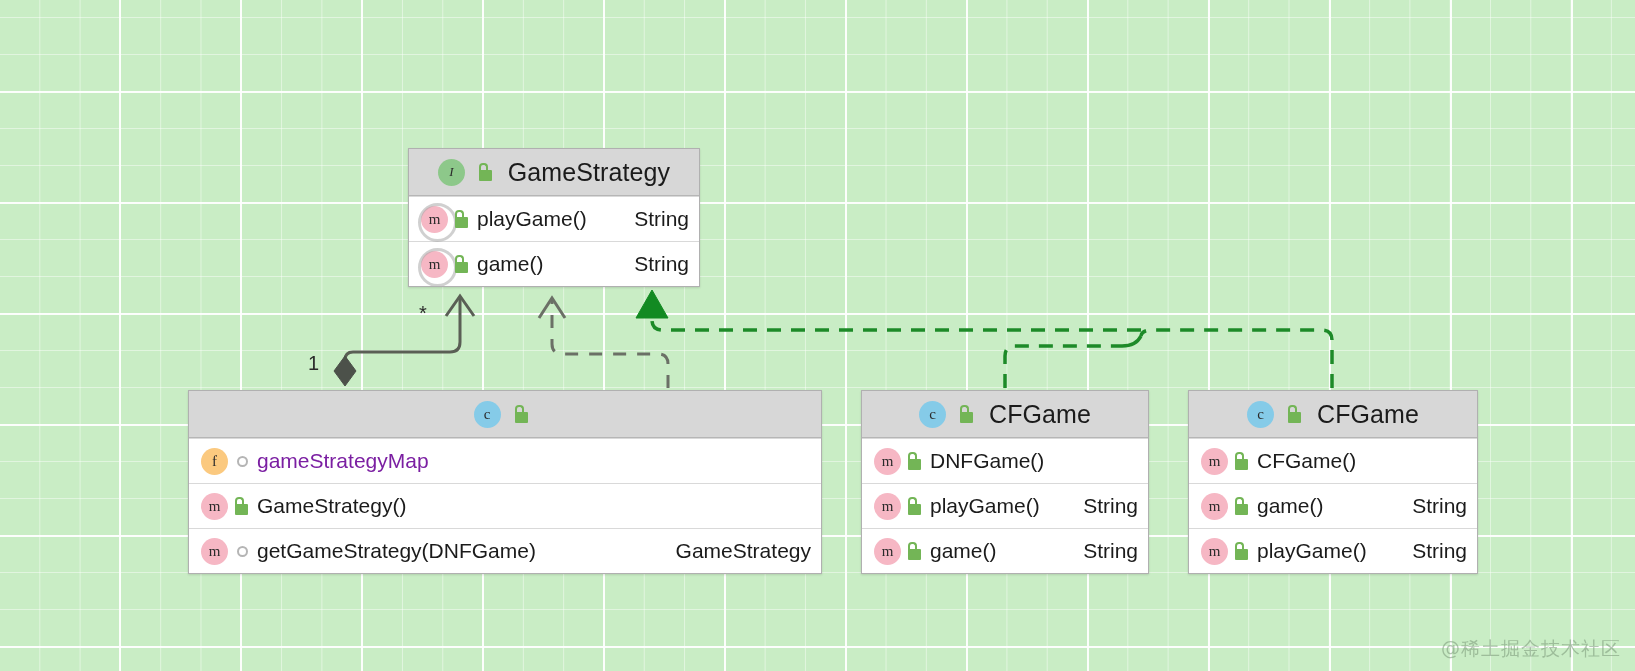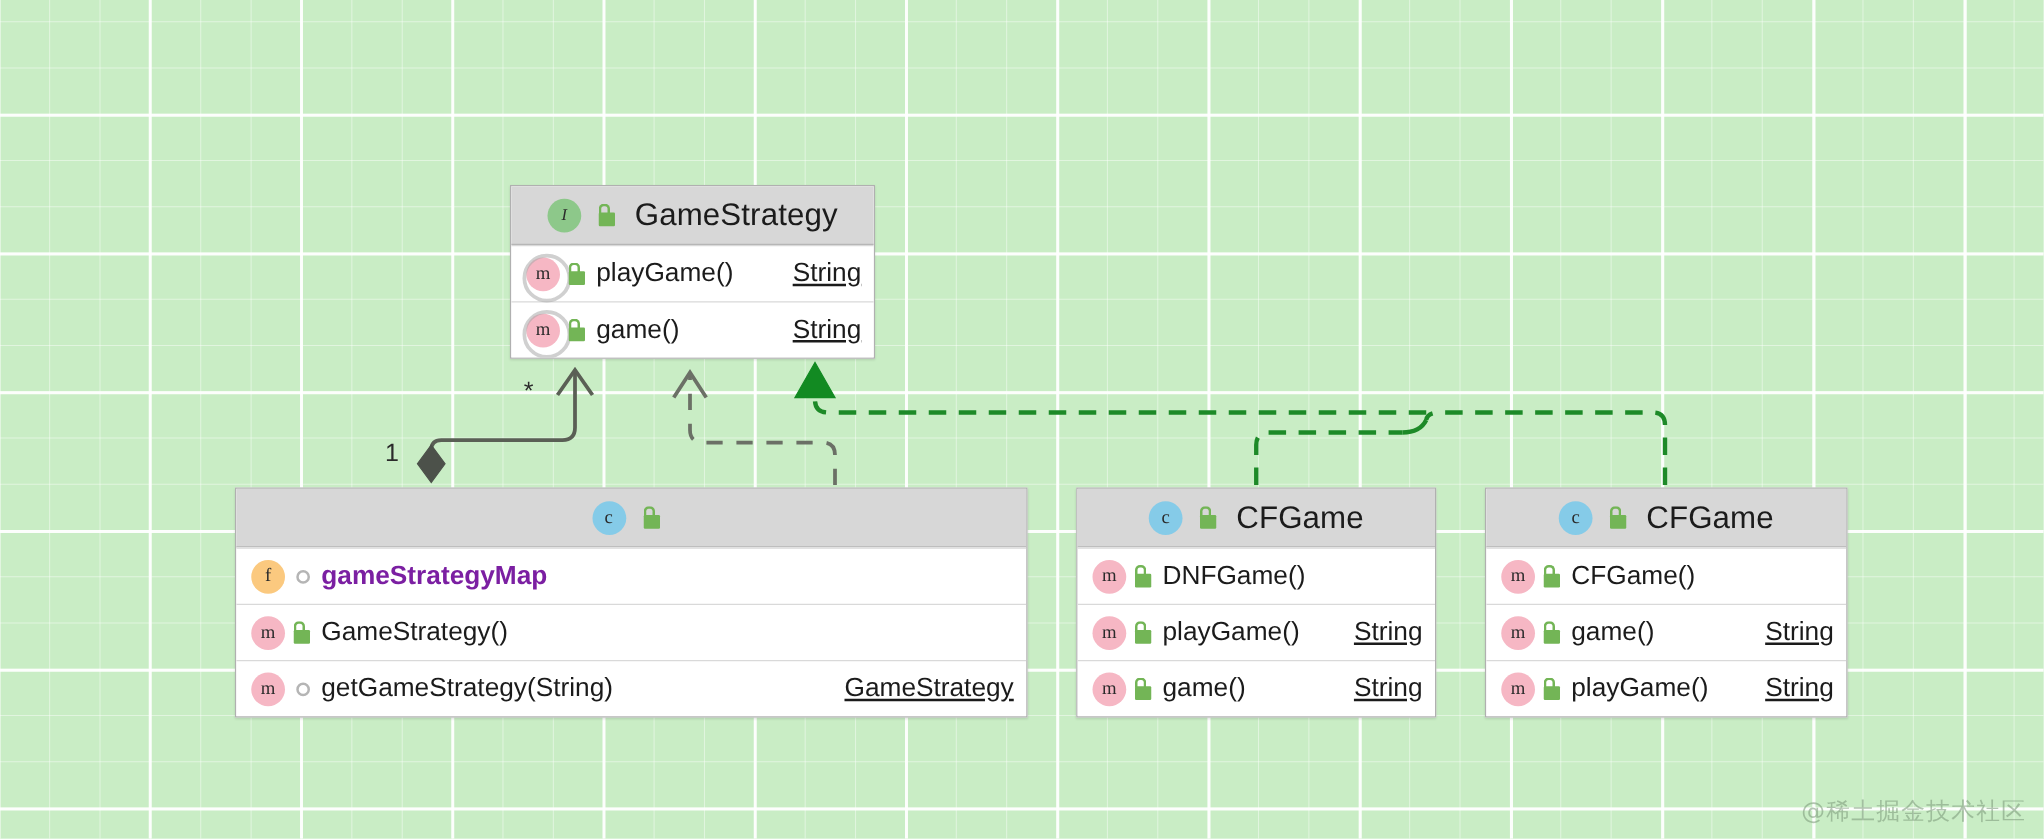--- a/index.html
+++ b/index.html
@@ -52,22 +52,22 @@
     height: 45px;
     padding: 0 10px 0 12px;
     border-top: 1px solid #d9d9d9;
     background: #ffffff;
     font-size: 21px;
     color: #1b1b1b;
     white-space: nowrap;
   }
   .uml-row:first-of-type { border-top: none; }
   .uml-row .member { flex: 0 0 auto; }
-  .uml-row .member.field { color: #7b1fa2; font-weight: bold; }
-  .uml-row .rtype { margin-left: auto; padding-left: 14px; text-decoration: underline; }
+  .uml-row .member.field { color: #7b1fa2; font-weight: normal; }
+  .uml-row .rtype { margin-left: auto; padding-left: 14px; }
   .uml-row .rtype.tight { margin-left: 13px; }
 
   
   .ic { flex: 0 0 auto; display: inline-block; position: relative; }
   .circ {
     width: 27px; height: 27px; border-radius: 50%;
     display: flex; align-items: center; justify-content: center;
     font-size: 15px; font-family: "Liberation Serif", serif;
     color: #2b2b2b;
   }
@@ -221,21 +221,21 @@
         </span>
       <span class="member">GameStrategy()</span>
       <span class="rtype"></span>
     </div>
 
     <div class="uml-row">
       <span class="ic">
         <span class="circ meth">m</span>
       </span>
       <span class="dotvis"></span>
-      <span class="member">getGameStrategy(String)</span>
+      <span class="member">getGameStrategy(DNFGame)</span>
       <span class="rtype">GameStrategy</span>
     </div>
   </div>
 
   <div class="uml-box" style="left:861px; top:390px; width:288px;">
     <div class="uml-title">
       <span class="ic">
         <span class="circ cls">c</span>
       </span>
       <span class="lock">

